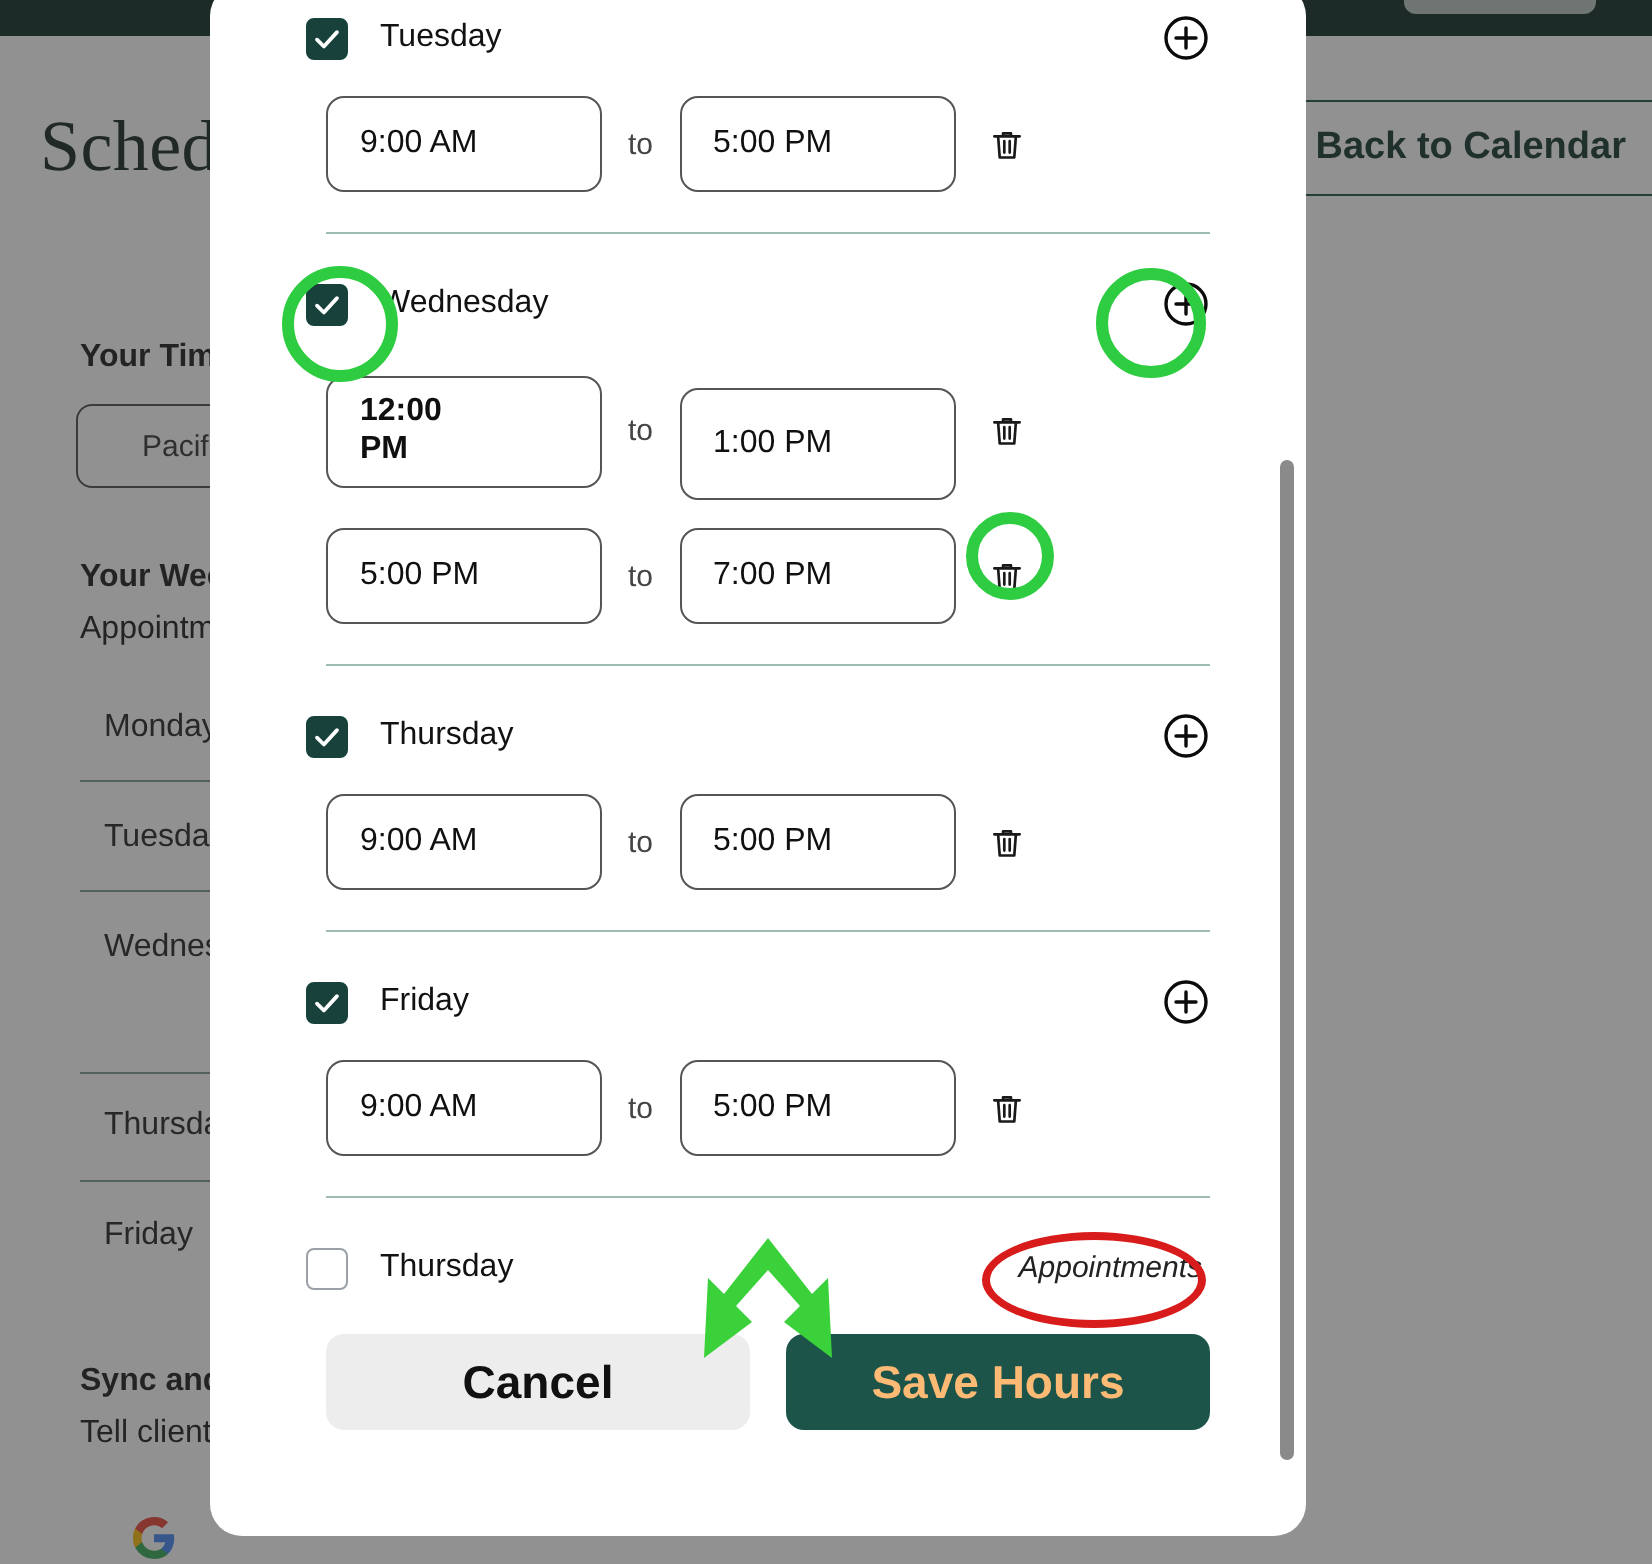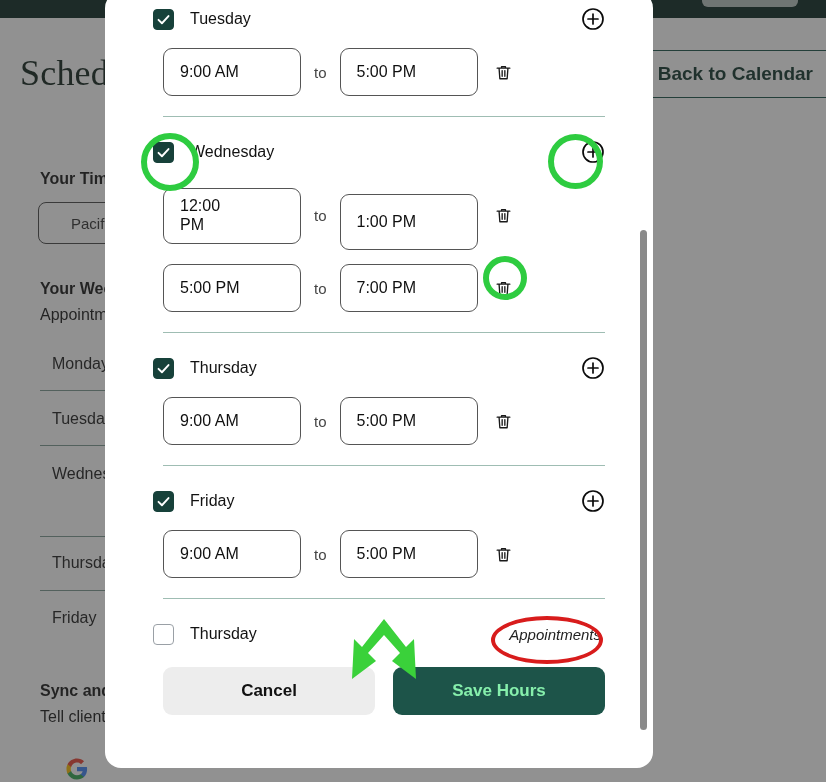--- a/index.html
+++ b/index.html
@@ -195,21 +195,21 @@
     border: 1px solid #555;
     border-radius: 9px;
     display: flex;
     align-items: center;
     padding: 0 38px 0 16px;
     font-size: 16px;
     color: #101010;
     background: #fff;
     line-height: 1.15;
   }
-  .tsel.wrap { width: 114px; height: 56px; padding-right: 69px; }
+  .tsel.wrap { width: 114px; height: 56px; padding-right: 69px; font-weight: bold; }
   .to-lbl {
     margin: 0 13px;
     font-size: 15px;
     color: #444;
   }
   .trash {
     margin-left: 16px;
     width: 20px; height: 22px;
     display: flex; align-items: center; justify-content: center;
   }
@@ -224,32 +224,32 @@
     display: flex;
     gap: 18px;
     padding: 18px 0 0 10px;
   }
   .btn {
     height: 48px;
     border-radius: 9px;
     display: flex;
     align-items: center;
     justify-content: center;
-    font-size: 17px;
+    font-size: 23px;
     font-weight: bold;
   }
   .btn.cancel {
     width: 212px;
     background: #ededed;
     color: #111;
   }
   .btn.save {
     width: 212px;
     background: #1d5449;
-    color: #86efac;
+    color: #fdba74;
   }
 
   
   #modal-scrollbar {
     position: absolute;
     right: 6px; top: 238px;
     width: 7px; height: 500px;
     background: #8a8a8a;
     border-radius: 4px;
   }

